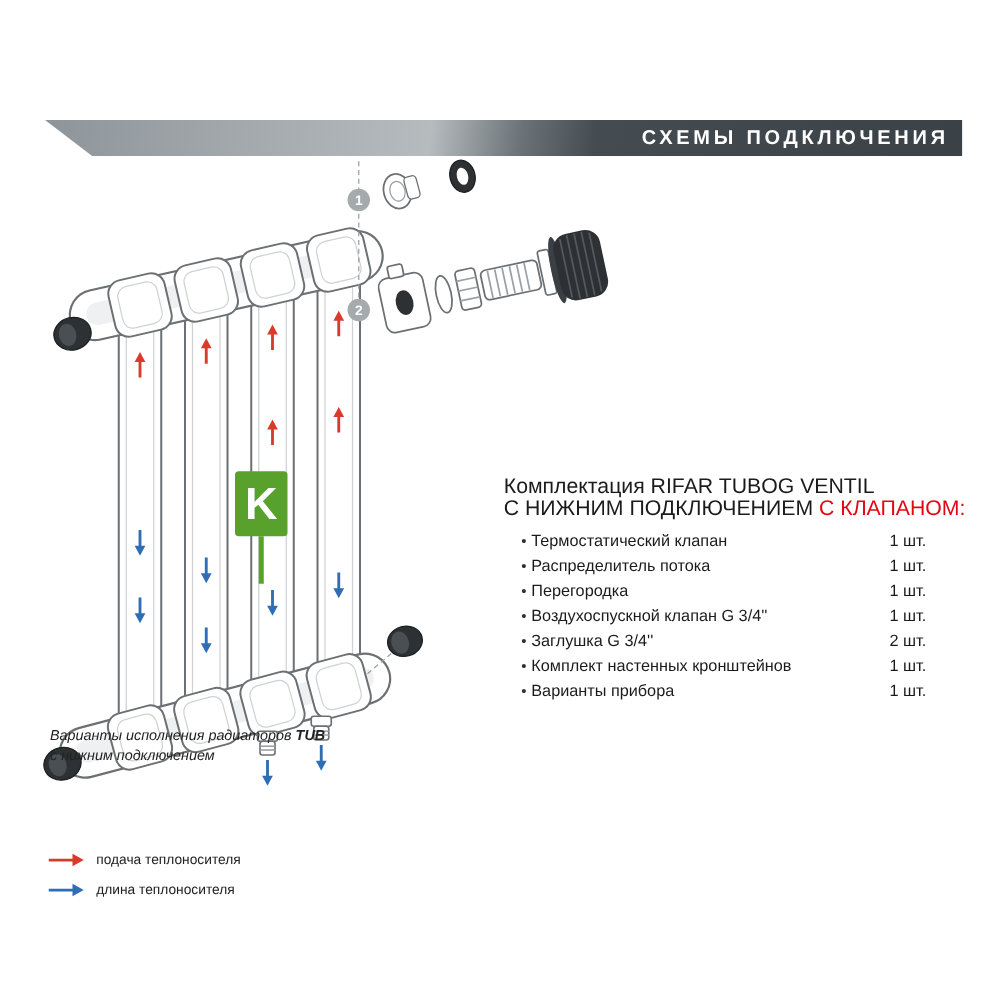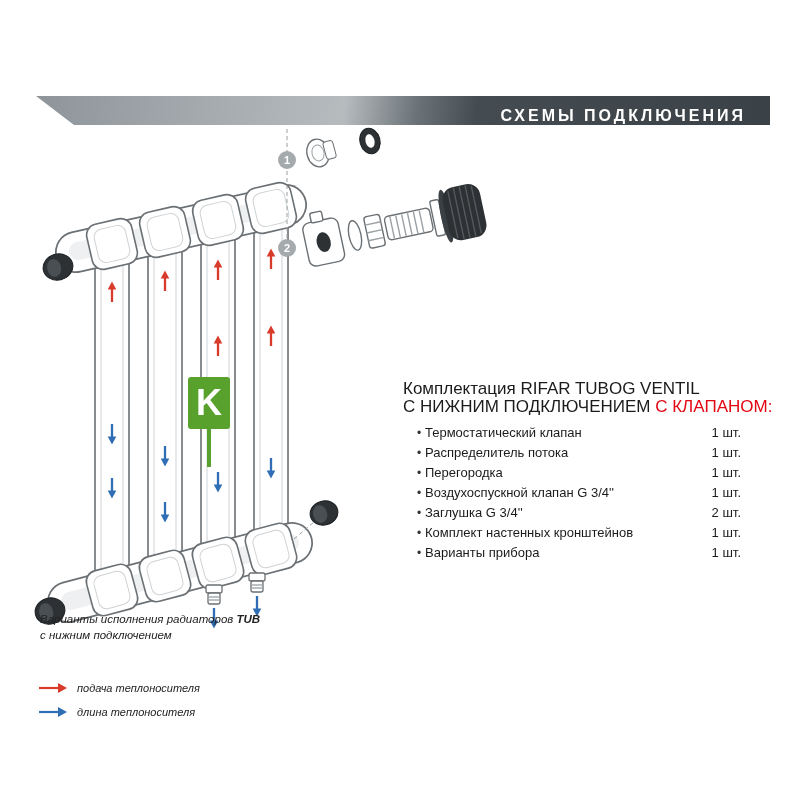--- a/index.html
+++ b/index.html
@@ -10,48 +10,48 @@
   }
   html,body{margin:0;padding:0;width:800px;height:800px;overflow:hidden;background:#fff;}
   body{font-family:"Liberation Sans", sans-serif;color:#1b1b1b;}
   .page{position:relative;width:800px;height:800px;background:#fff;}
 
   
   .header-bar{
     position:absolute;left:36px;top:96px;width:734px;height:29px;
     background:linear-gradient(97deg,#8e959a 0%,#b6bbbe 42%,#6a7277 52%,#444c51 60%,#3a4247 100%);
     clip-path:polygon(0 0,100% 0,100% 100%,38px 100%);
-    display:flex;align-items:flex-end;justify-content:flex-end;
-    padding-right:24px;box-sizing:border-box;
+    display:flex;align-items:center;justify-content:flex-end;
+    padding-right:11px;box-sizing:border-box;
   }
   .header-title{color:#fff;font-size:16px;font-weight:bold;letter-spacing:3px;white-space:nowrap;}
 
   
   .diagram-svg{position:absolute;left:20px;top:115px;width:480px;height:520px;}
   .diagram-svg text{font-family:"Liberation Sans", sans-serif;}
   .sup{color:var(--supply);}
   .ret{color:var(--ret);}
 
   
   .kit{position:absolute;left:403px;top:380px;width:338px;}
   .kit-title{font-size:17px;font-weight:normal;line-height:18px;white-space:nowrap;}
   .kit-title .red{color:var(--accent-red);}
   .kit-list{margin-top:7px;}
   .kit-row{display:flex;align-items:baseline;font-size:13px;line-height:20px;}
   .kit-row .bullet{width:22px;padding-left:14px;box-sizing:border-box;font-size:12px;color:#333;}
   .kit-row .kit-label{flex:1;white-space:nowrap;}
   .kit-row .kit-qty{margin-left:16px;white-space:nowrap;}
 
   
-  .caption{position:absolute;left:40px;top:611px;font-style:italic;font-size:11.5px;line-height:16px;color:#222;}
+  .caption{position:absolute;left:40px;top:581px;font-style:italic;font-size:11.5px;line-height:16px;color:#222;}
 
   
   .legend{position:absolute;left:38px;top:676px;}
   .legend-row{display:flex;align-items:center;height:24px;}
-  .legend-label{font-style:italic;font-size:11px;margin-left:9px;color:#222;white-space:nowrap;}
+  .legend-label{font-size:11px;margin-left:9px;color:#222;white-space:nowrap;}
 
   
   .note{position:absolute;left:246px;top:699px;font-size:13px;font-weight:bold;color:#111;white-space:nowrap;}
 </style>
 </head>
 <body>
 
 <div class="page">
 
   <div class="header-bar">

